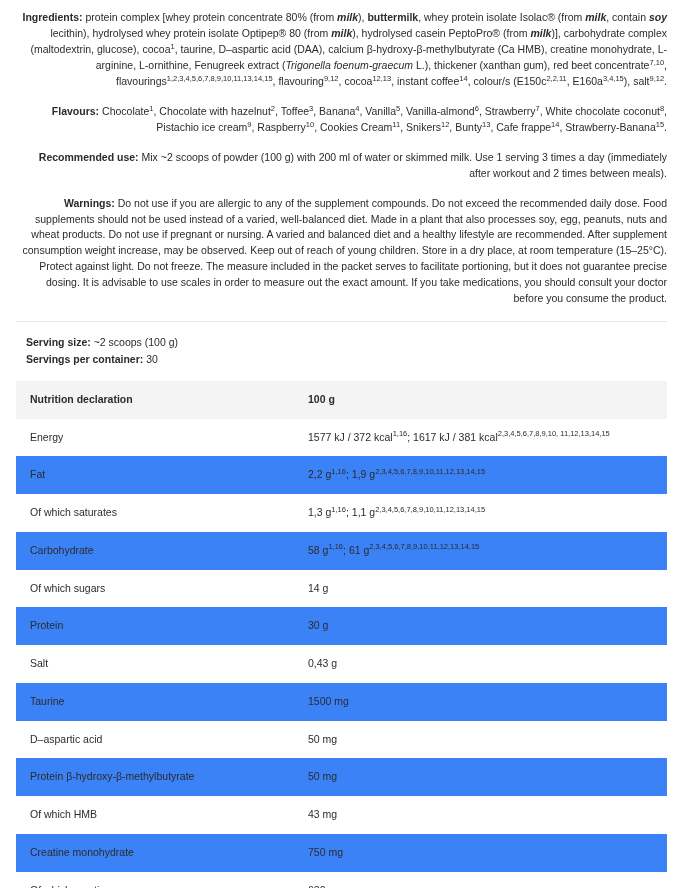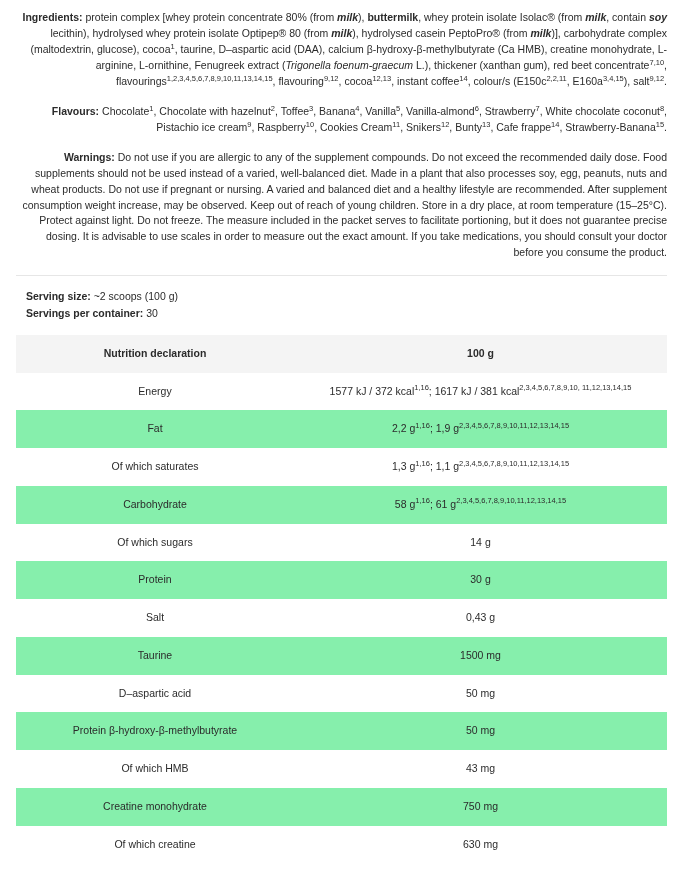--- a/index.html
+++ b/index.html
@@ -47,31 +47,31 @@
     line-height: 1.55;
   }
   .serving .lbl { font-weight: bold; padding-left: 10px; }
   table.nutrition {
     width: 100%;
     border-collapse: collapse;
     font-size: 10.5px;
   }
   table.nutrition th,
   table.nutrition td {
-    text-align: center;
+    text-align: left;
     padding: 11px 14px;
     vertical-align: middle;
     border: none;
   }
   table.nutrition th {
     font-weight: bold;
     font-size: 10.5px;
   }
   table.nutrition tr.alt {
-    background: #86efac;
+    background: #3b82f6;
   }
   table.nutrition tr.head {
     background: #f4f4f4;
   }
   td.name { width: 278px; }
   td.indent { padding-left: 34px; }
   .val sup, .name sup { font-size: 7.5px; margin-top: 8px; }
 </style>
 </head>
 <body>
@@ -81,20 +81,24 @@
   <p class="para">
     <b>Ingredients:</b>
     <span>protein complex [whey protein concentrate 80% (from <i><b>milk</b></i>), <b>buttermilk</b>, whey protein isolate Isolac® (from <i><b>milk</b></i>, contain <i><b>soy</b></i> lecithin), hydrolysed whey protein isolate Optipep® 80 (from <i><b>milk</b></i>), hydrolysed casein PeptoPro® (from <i><b>milk</b></i>)], carbohydrate complex (maltodextrin, glucose), cocoa<sup>1</sup>, taurine, D–aspartic acid (DAA), calcium β-hydroxy-β-methylbutyrate (Ca HMB), creatine monohydrate, L-arginine, L-ornithine, Fenugreek extract (<i>Trigonella foenum-graecum</i> L.), thickener (xanthan gum), red beet concentrate<sup>7,10</sup>, flavourings<sup>1,2,3,4,5,6,7,8,9,10,11,13,14,15</sup>, flavouring<sup>9,12</sup>, cocoa<sup>12,13</sup>, instant coffee<sup>14</sup>, colour/s (E150c<sup>2,2,11</sup>, E160a<sup>3,4,15</sup>), salt<sup>9,12</sup>.</span>
   </p>
 
   <p class="para">
     <b>Flavours:</b>
     <span>Chocolate<sup>1</sup>, Chocolate with hazelnut<sup>2</sup>, Toffee<sup>3</sup>, Banana<sup>4</sup>, Vanilla<sup>5</sup>, Vanilla-almond<sup>6</sup>, Strawberry<sup>7</sup>, White chocolate coconut<sup>8</sup>, Pistachio ice cream<sup>9</sup>, Raspberry<sup>10</sup>, Cookies Cream<sup>11</sup>, Snikers<sup>12</sup>, Bunty<sup>13</sup>, Cafe frappe<sup>14</sup>, Strawberry-Banana<sup>15</sup>.</span>
   </p>
 
+  <p class="para">
+    <b>Recommended use:</b>
+    <span>Mix ~2 scoops of powder (100 g) with 200 ml of water or skimmed milk. Use 1 serving 3 times a day (immediately after workout and 2 times between meals).</span>
+  </p>
 
   <p class="para">
     <b>Warnings:</b>
     <span>Do not use if you are allergic to any of the supplement compounds. Do not exceed the recommended daily dose. Food supplements should not be used instead of a varied, well-balanced diet. Made in a plant that also processes soy, egg, peanuts, nuts and wheat products. Do not use if pregnant or nursing. A varied and balanced diet and a healthy lifestyle are recommended. After supplement consumption weight increase, may be observed. Keep out of reach of young children. Store in a dry place, at room temperature (15–25°C). Protect against light. Do not freeze. The measure included in the packet serves to facilitate portioning, but it does not guarantee precise dosing. It is advisable to use scales in order to measure out the exact amount. If you take medications, you should consult your doctor before you consume the product.</span>
   </p>
 
   <hr class="divider">
 
   <div class="serving">
     <div>

